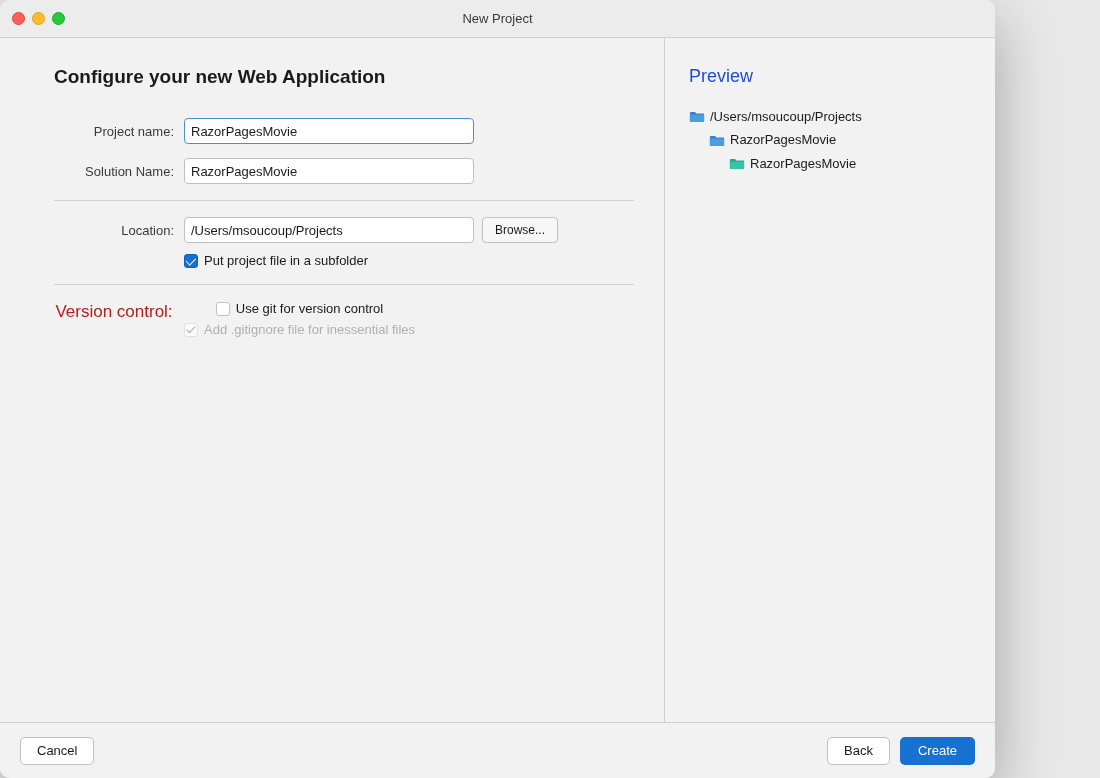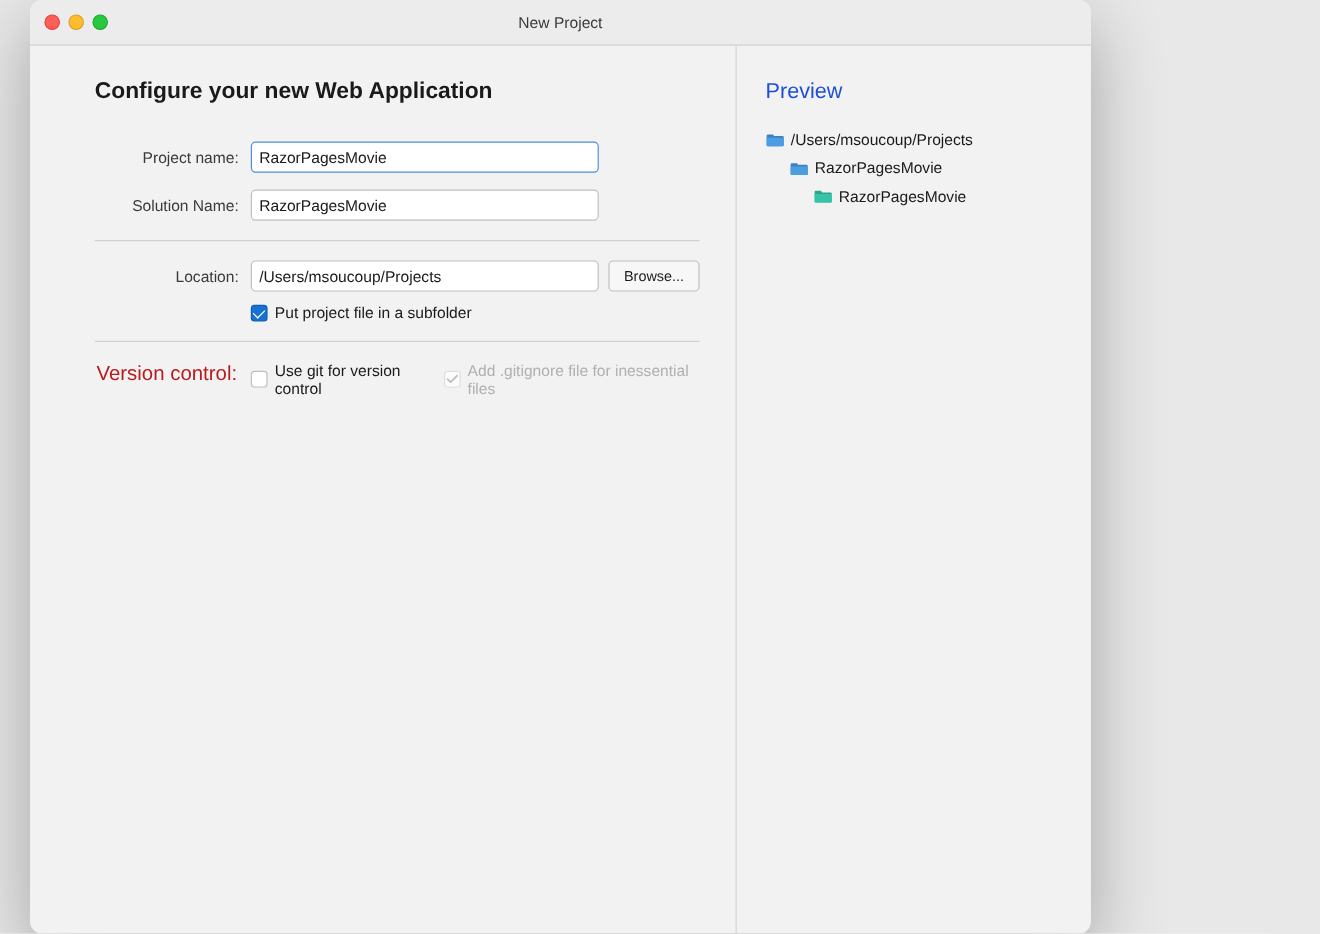--- a/index.html
+++ b/index.html
@@ -8,29 +8,28 @@
       width: 1100px;
       height: 778px;
       background: #e8e8e8;
       font-family: -apple-system, BlinkMacSystemFont, "Helvetica Neue", Arial, sans-serif;
       font-size: 13px;
       color: #1a1a1a;
       overflow: hidden;
     }
 
     .window {
-      width: 884px;
+      width: 995px;
       height: 778px;
       background: #f2f2f2;
       border-radius: 10px;
       display: flex;
       flex-direction: column;
       box-shadow: 0 20px 60px rgba(0,0,0,0.3);
       overflow: hidden;
-      margin-left: 25px;
     }
 
     
     .title-bar {
       height: 38px;
       background: #ececec;
       border-bottom: 1px solid #d0d0d0;
       display: flex;
       align-items: center;
       justify-content: center;
@@ -229,22 +228,23 @@
       color: #b91c1c;
       text-align: center;
       width: 120px;
       margin-right: 10px;
       padding-top: 1px;
       flex-shrink: 0;
     }
 
     .version-options {
       display: flex;
-      flex-direction: row;
+      flex-direction: column;
       gap: 6px;
+      align-items: center;
     }
 
     .version-check-row {
       display: flex;
       align-items: center;
     }
 
     
     .right-panel {
       width: 330px;
@@ -429,14 +429,21 @@
           </svg>
           <span>RazorPagesMovie</span>
         </div>
 
 
       </div>
     </div>
 
   </div>
 
+  <div class="bottom-bar">
+    <button class="cancel-button">Cancel</button>
+    <div class="right-buttons">
+      <button class="back-button">Back</button>
+      <button class="create-button">Create</button>
+    </div>
+  </div>
 
 </div>
 
 </body></html>

